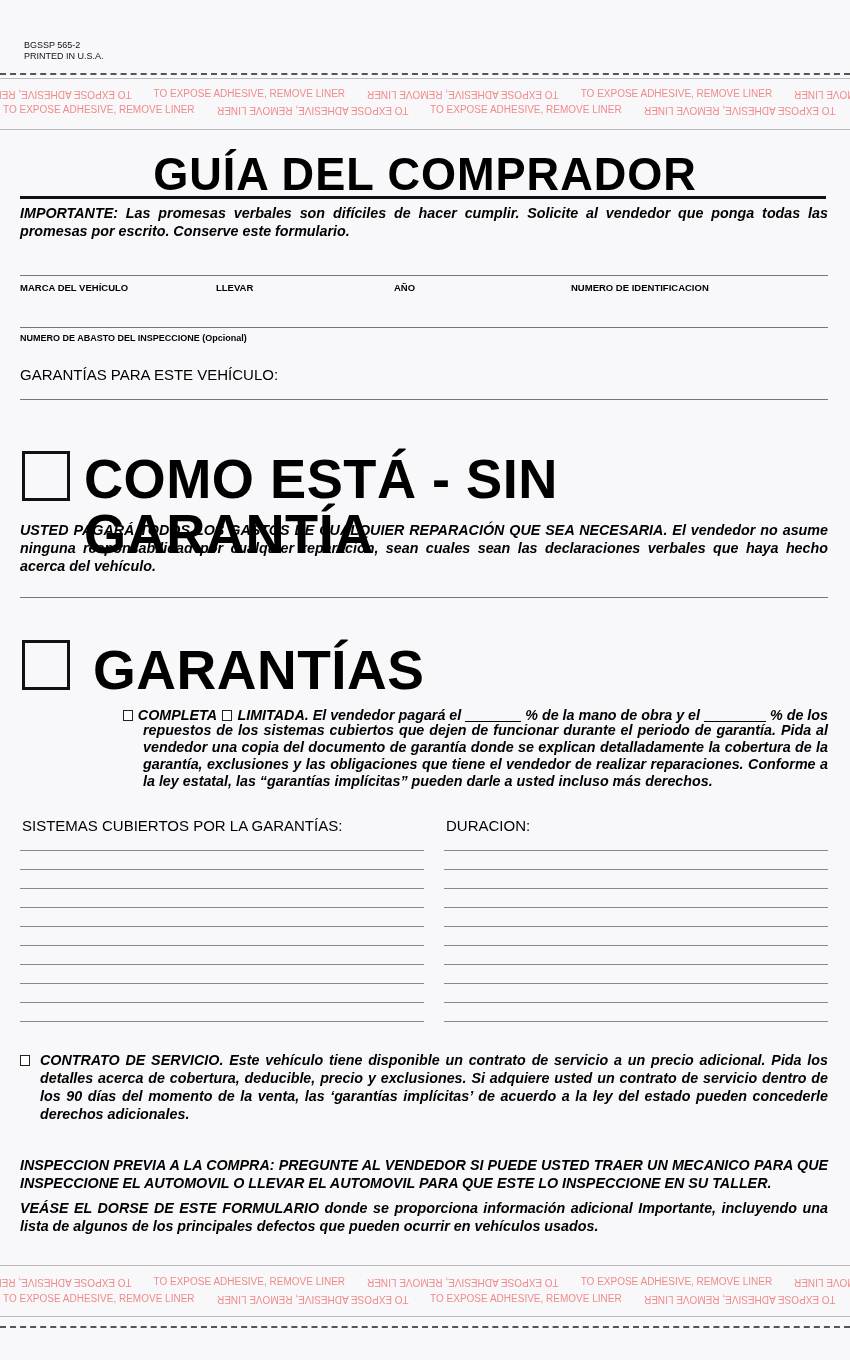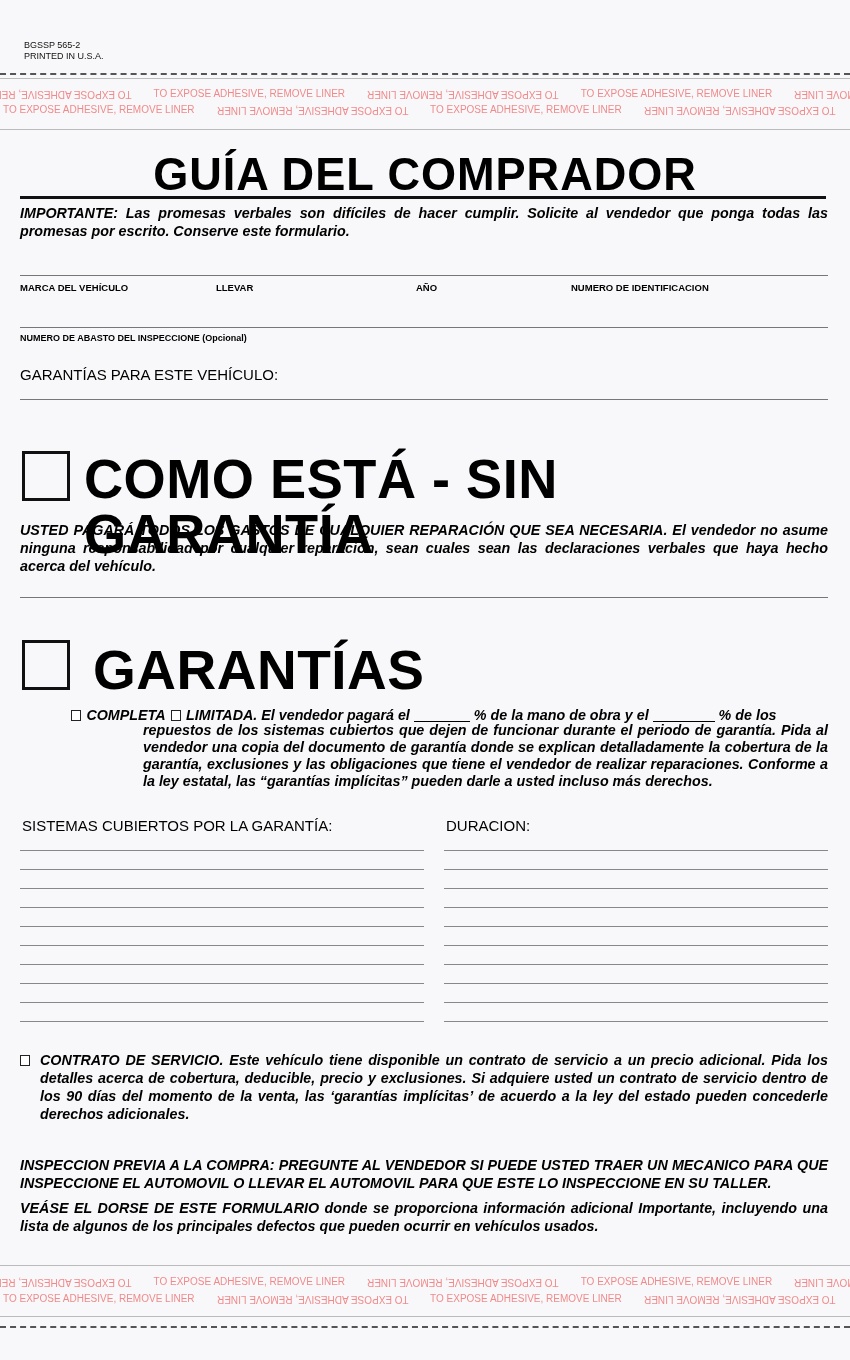--- a/index.html
+++ b/index.html
@@ -42,48 +42,48 @@
   <div class="liner-row" style="top:25px; left:3px"><span>TO EXPOSE ADHESIVE, REMOVE LINER</span><span class="flip">TO EXPOSE ADHESIVE, REMOVE LINER</span><span>TO EXPOSE ADHESIVE, REMOVE LINER</span><span class="flip">TO EXPOSE ADHESIVE, REMOVE LINER</span></div>
 </div>
 
 <div class="abs title">GUÍA DEL COMPRADOR</div>
 <div class="abs rule-thick" style="top:196px"></div>
 <div class="abs para" style="top:204px">IMPORTANTE: Las promesas verbales son difíciles de hacer cumplir. Solicite al vendedor que ponga todas las promesas por escrito. Conserve este formulario.</div>
 
 <div class="abs rule" style="top:275px"></div>
 <div class="abs lbl" style="left:20px; top:282px">MARCA DEL VEHÍCULO</div>
 <div class="abs lbl" style="left:216px; top:282px">LLEVAR</div>
-<div class="abs lbl" style="left:416px; top:282px">AÑO</div>
+<div class="abs lbl" style="left:394px; top:282px">AÑO</div>
 <div class="abs lbl" style="left:571px; top:282px">NUMERO DE IDENTIFICACION</div>
 <div class="abs rule" style="top:327px"></div>
 <div class="abs lbl" style="left:20px; top:333px; font-size:9px">NUMERO DE ABASTO DEL INSPECCIONE (Opcional)</div>
 
 <div class="abs sect-h" style="left:20px; top:366px">GARANTÍAS PARA ESTE VEHÍCULO:</div>
 <div class="abs rule" style="top:399px"></div>
 
 <div class="abs bigbox" style="left:22px; top:451px"></div>
 <div class="abs bighead" style="left:84px; top:452px; transform:scaleX(0.985); transform-origin:left">COMO ESTÁ - SIN GARANTÍA</div>
 <div class="abs para" style="top:521px">USTED PAGARÁ TODOS LOS GASTOS DE CUALQUIER REPARACIÓN QUE SEA NECESARIA. El vendedor no asume ninguna responsabilidad por cualquier reparación, sean cuales sean las declaraciones verbales que haya hecho acerca del vehículo.</div>
 <div class="abs rule" style="top:597px"></div>
 
 <div class="abs bigbox" style="left:22px; top:640px"></div>
 <div class="abs bighead" style="left:93px; top:643px">GARANTÍAS</div>
 
-<div class="abs para" style="top:706px; text-align:center">
+<div class="abs para" style="top:706px; text-align:right">
   <span class="smallbox"></span><span>COMPLETA</span>
   <span class="smallbox" style="margin-left:2px"></span><span>LIMITADA.</span>
   <span>El vendedor pagará el</span>
   <span class="blank" style="width:56px"></span>
   <span>% de la mano de obra y el</span>
   <span class="blank" style="width:62px"></span>
   <span>% de los</span>
 </div>
 <div class="abs para" style="left:143px; width:685px; top:722px; line-height:17px">repuestos de los sistemas cubiertos que dejen de funcionar durante el periodo de garantía. Pida al vendedor una copia del documento de garantía donde se explican detalladamente la cobertura de la garantía, exclusiones y las obligaciones que tiene el vendedor de realizar reparaciones. Conforme a la ley estatal, las “garantías implícitas” pueden darle a usted incluso más derechos.</div>
 
-<div class="abs sect-h" style="left:22px; top:817px">SISTEMAS CUBIERTOS POR LA GARANTÍA:</div>
+<div class="abs sect-h" style="left:22px; top:817px">SISTEMAS CUBIERTOS POR LA GARANTÍAS:</div>
 <div class="abs sect-h" style="left:446px; top:817px">DURACION:</div>
 <div class="abs lines-col" style="left:20px; top:850px" id="lc-left">
     <div></div>
     <div></div>
     <div></div>
     <div></div>
     <div></div>
     <div></div>
     <div></div>
     <div></div>

